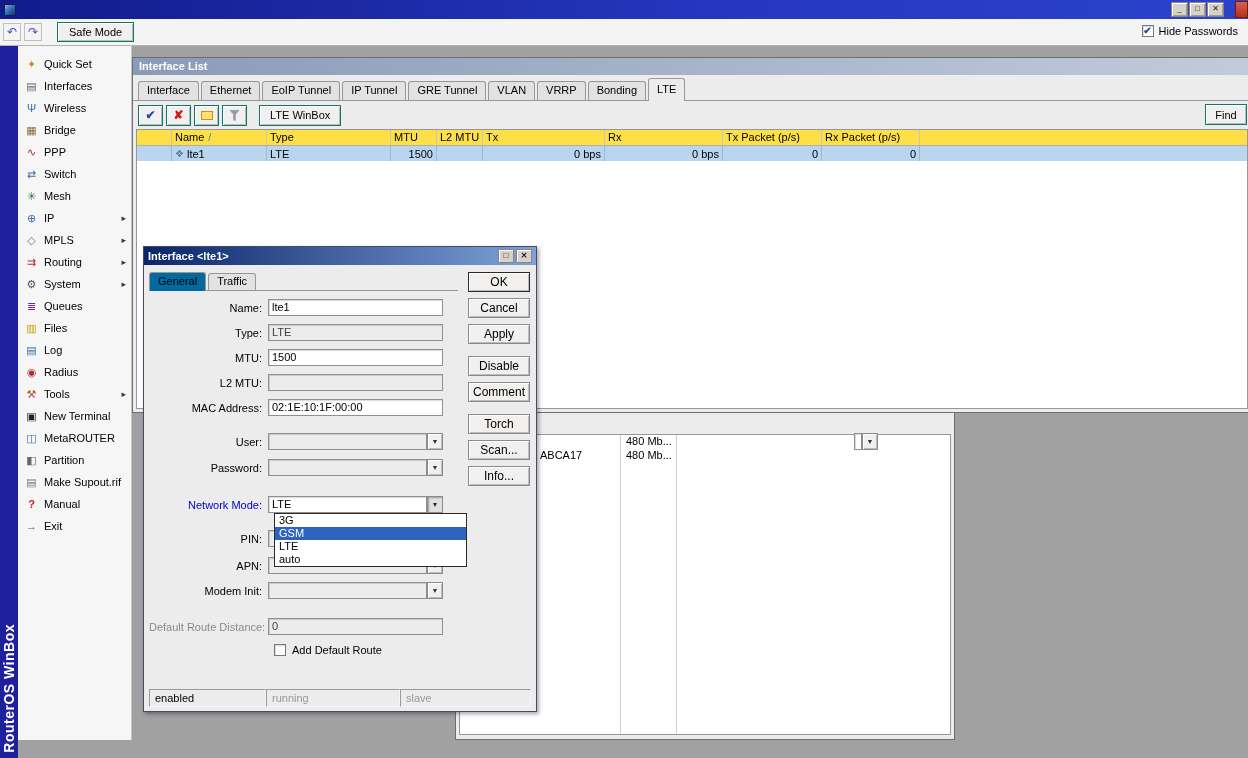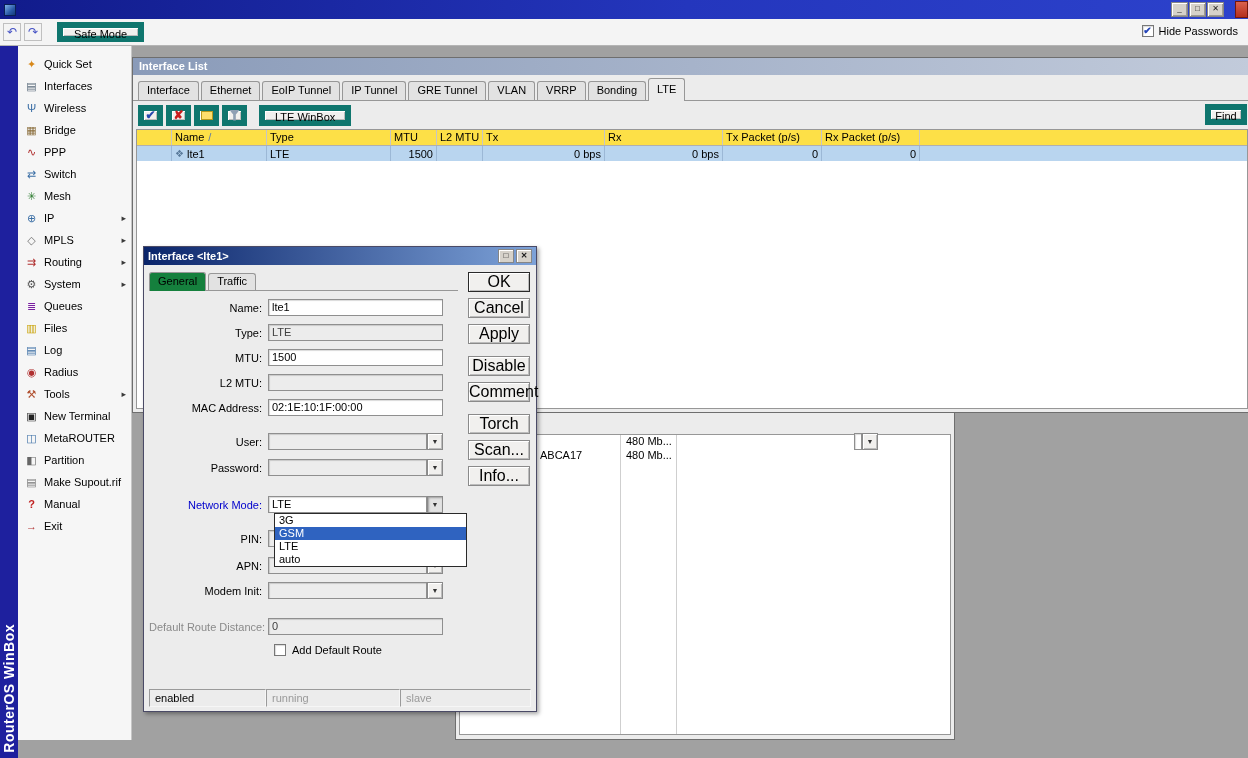--- a/index.html
+++ b/index.html
@@ -17,21 +17,21 @@
   .win-btns{position:absolute;right:24px;top:2px;display:flex;gap:1px;}
   .winbtn{width:17px;height:15px;background:#d6d2ca;border:1px solid #868686;
     box-shadow:inset 1px 1px 0 #fff,inset -1px -1px 0 #9f9b93;
     font-size:8px;line-height:12px;text-align:center;color:#1a1a1a;cursor:default;}
   .win-close-red{position:absolute;right:0;top:1px;width:13px;height:17px;
     background:linear-gradient(#d9614e,#b52f1d);border:1px solid #74170c;}
 
   
   .toolbar{position:absolute;left:0;top:19px;right:0;height:27px;background:#f4f4f4;
     border-bottom:1px solid #b4b4b4;display:flex;align-items:center;z-index:40;}
-  .raised{background:#f1f0ee;border:6px solid #0f766e;
+  .raised{background:#f1f0ee;border:1px solid #0f766e;
     box-shadow:inset 1px 1px 0 #ffffff,inset -1px -1px 0 #bcbcbc;}
   .tb-iconbtn{width:18px;height:18px;margin-left:3px;display:flex;align-items:center;
     justify-content:center;font-size:12px;color:#4450c4;background:#f4f4f4;
     border:1px solid #c0c0c0;cursor:default;}
   .safe-mode{margin-left:15px;height:20px;padding:0 11px;font-size:11px;cursor:default;}
   .hide-pw{position:absolute;right:10px;top:6px;display:flex;align-items:center;gap:5px;cursor:default;}
   .cb{width:12px;height:12px;background:#fff;border:1px solid #777;
     box-shadow:inset 1px 1px 1px rgba(0,0,0,.15);font-size:10px;line-height:10px;
     text-align:center;color:#2444b8;font-weight:bold;}
 
@@ -113,40 +113,40 @@
   .dlg-title{height:18px;background:linear-gradient(to right,#0a246a,#7da2d8);display:flex;
     align-items:center;padding:0 4px;color:#fff;font-weight:bold;cursor:default;}
   .dlg-title-text{flex:1;}
   .dlg-winbtn{width:16px;height:14px;background:#d6d2ca;border:1px solid #868686;
     box-shadow:inset 1px 1px 0 #fff;font-size:8px;line-height:11px;text-align:center;
     margin-left:2px;color:#1a1a1a;cursor:default;}
   .dlg-tabs{position:absolute;left:5px;top:23px;width:309px;height:21px;display:flex;
     align-items:flex-end;gap:2px;border-bottom:1px solid #979797;}
   .dlg-tab{height:17px;line-height:15px;padding:0 8px;border:1px solid #979797;border-bottom:none;
     border-radius:3px 3px 0 0;background:#e2e2e2;cursor:default;}
-  .dlg-tab.active{background:#15803d;height:19px;line-height:17px;margin-bottom:-1px;position:relative;z-index:2;}
+  .dlg-tab.active{background:#0369a1;height:19px;line-height:17px;margin-bottom:-1px;position:relative;z-index:2;}
   .frow{position:absolute;left:5px;display:flex;align-items:center;height:17px;}
   .flabel{width:119px;padding-right:6px;text-align:right;white-space:nowrap;flex:none;}
   .bluelabel{color:#0000cc;}
   .dimlabel{color:#8a8a8a;}
   .field{height:17px;line-height:15px;padding:0 3px;overflow:hidden;white-space:nowrap;cursor:text;}
   .sunken{background:#fff;border:1px solid #8f8f8f;box-shadow:inset 1px 1px 1px rgba(0,0,0,.15);}
   .dim{background:#ececec;color:#404040;cursor:default;}
   .field-std{width:175px;flex:none;}
   .combo{display:flex;width:175px;flex:none;}
   .combo .field{flex:1;min-width:0;}
   .combo-arrow{width:16px;height:17px;flex:none;background:#f1f0ee;border:1px solid #8a8a8a;
     box-shadow:inset 1px 1px 0 #fff,inset -1px -1px 0 #bcbcbc;font-size:7px;display:flex;
     align-items:center;justify-content:center;color:#333;cursor:default;}
   .combo-arrow.pressed{background:#e2e2e2;box-shadow:inset 1px 1px 2px rgba(0,0,0,.3);}
   .nm-dropdown{position:absolute;left:130px;top:266px;width:193px;background:#fff;
     border:1px solid #2a2a2a;z-index:20;}
   .nm-item{height:13px;line-height:13px;padding:0 4px;cursor:default;}
   .nm-item.hl{background:#2f63c0;color:#fff;}
-  .dlg-btn{position:absolute;left:324px;width:62px;height:20px;font-size:16px;cursor:default;
+  .dlg-btn{position:absolute;left:324px;width:62px;height:20px;font-size:12px;cursor:default;
     background:#f1f0ee;border:1px solid #8a8a8a;
     box-shadow:inset 1px 1px 0 #ffffff,inset -1px -1px 0 #bcbcbc;font-family:inherit;}
   .default-btn{border-color:#2a2a2a;}
   .cbrow{position:absolute;left:130px;top:396px;display:flex;align-items:center;gap:6px;height:14px;}
   .dlg-status{position:absolute;left:5px;right:5px;bottom:4px;height:18px;display:flex;}
   .seg{border:1px solid;border-color:#9a9a9a #f6f6f6 #f6f6f6 #9a9a9a;padding:2px 5px;
     white-space:nowrap;overflow:hidden;}
   .seg1{width:117px;flex:none;}
   .seg2{width:134px;flex:none;color:#9a9a9a;}
   .seg3{flex:1;color:#9a9a9a;}

